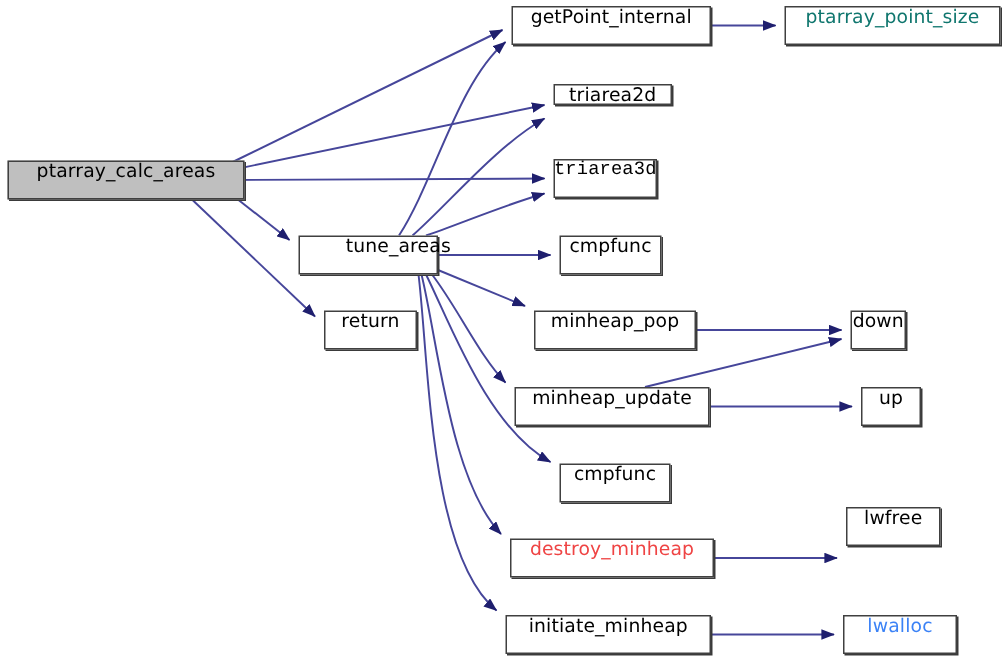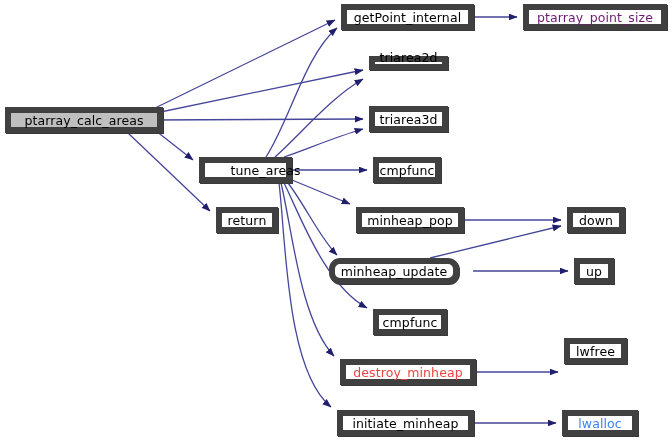--- a/index.html
+++ b/index.html
@@ -20,27 +20,27 @@
   #edge-layer {
     position: absolute;
     left: 0;
     top: 0;
     width: 672px;
     height: 443px;
   }
   .gnode {
     position: absolute;
     box-sizing: border-box;
-    border: 6px solid #eab308;
+    border: 1px solid #eab308;
     background: #ffffff;
     color: #000000;
     font-size: 12.5px;
     line-height: 1;
     display: flex;
-    align-items: flex-end;
+    align-items: flex-start;
     justify-content: center;
     white-space: nowrap;
     letter-spacing: 0.1px;
     box-shadow: 1px 1px 0 0 #3a3a3a;
   }
   .gnode.highlight {
     background: #bfbfbf;
   }
   .gnode-label {
     display: block;
@@ -80,45 +80,45 @@
         <path d="M474,423 L556,423" fill="none" stroke="#46469a" stroke-width="1.3" marker-end="url(#arrow)"></path>
       </g>
   </svg>
   <div id="nodes">
       <div class="gnode highlight" style="left: 5px; top: 107px; width: 158px; height: 26px; border-color: rgb(64, 64, 64); background: rgb(191, 191, 191); color: rgb(0, 0, 0);">
         <span class="gnode-label">ptarray_calc_areas</span>
       </div>
       <div class="gnode" style="left: 341px; top: 4px; width: 133px; height: 26px; border-color: rgb(64, 64, 64); background: rgb(255, 255, 255); color: rgb(0, 0, 0);">
         <span class="gnode-label">getPoint_internal</span>
       </div>
-      <div class="gnode" style="left: 523px; top: 4px; width: 144px; height: 26px; border-color: rgb(64, 64, 64); background: rgb(255, 255, 255); color: #701a75;">
+      <div class="gnode" style="left: 523px; top: 4px; width: 144px; height: 26px; border-color: rgb(64, 64, 64); background: rgb(255, 255, 255); color: #0f766e;">
         <span class="gnode-label">ptarray_point_size</span>
       </div>
       <div class="gnode" style="left: 369px; top: 56px; width: 79px; height: 14px; border-color: rgb(64, 64, 64); background: rgb(255, 255, 255); color: rgb(0, 0, 0);">
         <span class="gnode-label">triarea2d</span>
       </div>
-      <div class="gnode" style="left: 369px; top: 106px; width: 79px; height: 26px; border-color: rgb(64, 64, 64); background: rgb(255, 255, 255); color: rgb(0, 0, 0);">
+      <div class="gnode" style="left: 369px; top: 106px; width: 69px; height: 26px; border-color: rgb(64, 64, 64); background: rgb(255, 255, 255); color: rgb(0, 0, 0); font-family: Liberation Mono, monospace;">
         <span class="gnode-label">triarea3d</span>
       </div>
       <div class="gnode" style="left: 199px; top: 157px; width: 93px; height: 26px; border-color: rgb(64, 64, 64); background: rgb(255, 255, 255); color: rgb(0, 0, 0); padding-left: 40px;">
         <span class="gnode-label">tune_areas</span>
       </div>
       <div class="gnode" style="left: 373px; top: 157px; width: 68px; height: 26px; border-color: rgb(64, 64, 64); background: rgb(255, 255, 255); color: rgb(0, 0, 0);">
         <span class="gnode-label">cmpfunc</span>
       </div>
       <div class="gnode" style="left: 216px; top: 207px; width: 62px; height: 26px; border-color: rgb(64, 64, 64); background: rgb(255, 255, 255); color: rgb(0, 0, 0);">
         <span class="gnode-label">return</span>
       </div>
       <div class="gnode" style="left: 356px; top: 207px; width: 108px; height: 26px; border-color: rgb(64, 64, 64); background: rgb(255, 255, 255); color: rgb(0, 0, 0);">
         <span class="gnode-label">minheap_pop</span>
       </div>
-      <div class="gnode" style="left: 567px; top: 207px; width: 58px; height: 26px; border-color: rgb(64, 64, 64); background: rgb(255, 255, 255); color: rgb(0, 0, 0);">
+      <div class="gnode" style="left: 567px; top: 207px; width: 37px; height: 26px; border-color: rgb(64, 64, 64); background: rgb(255, 255, 255); color: rgb(0, 0, 0);">
         <span class="gnode-label">down</span>
       </div>
-      <div class="gnode" style="left: 329px; top: 258px; width: 130px; height: 26px; border-color: rgb(64, 64, 64); background: rgb(255, 255, 255); color: rgb(0, 0, 0); border-radius: 11px;">
+      <div class="gnode" style="left: 343px; top: 258px; width: 130px; height: 26px; border-color: rgb(64, 64, 64); background: rgb(255, 255, 255); color: rgb(0, 0, 0);">
         <span class="gnode-label">minheap_update</span>
       </div>
       <div class="gnode" style="left: 574px; top: 258px; width: 40px; height: 26px; border-color: rgb(64, 64, 64); background: rgb(255, 255, 255); color: rgb(0, 0, 0);">
         <span class="gnode-label">up</span>
       </div>
       <div class="gnode" style="left: 373px; top: 309px; width: 74px; height: 26px; border-color: rgb(64, 64, 64); background: rgb(255, 255, 255); color: rgb(0, 0, 0);">
         <span class="gnode-label">cmpfunc</span>
       </div>
       <div class="gnode" style="left: 340px; top: 359px; width: 136px; height: 26px; border-color: rgb(64, 64, 64); background: rgb(255, 255, 255); color: #ef4444;">
         <span class="gnode-label">destroy_minheap</span>

